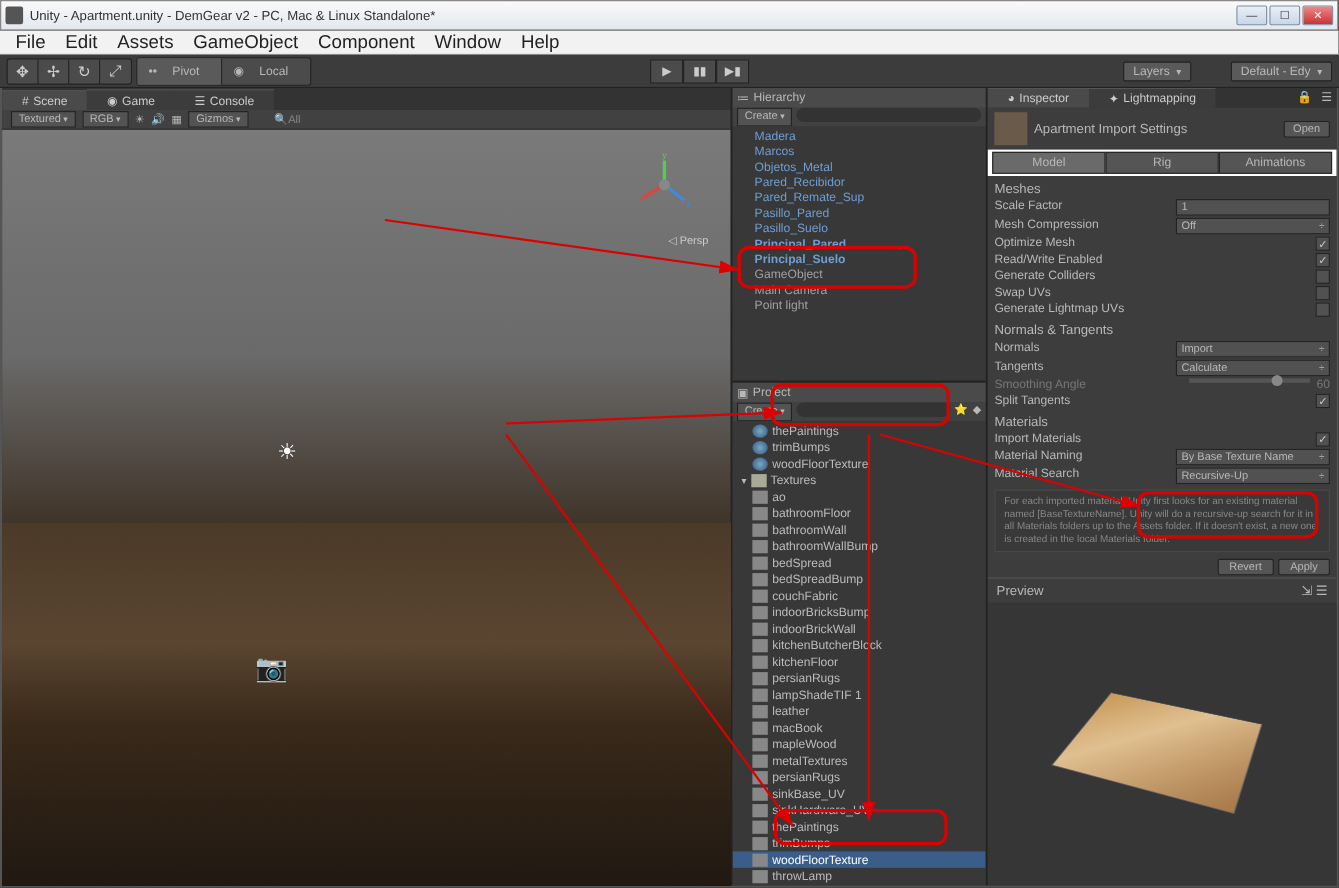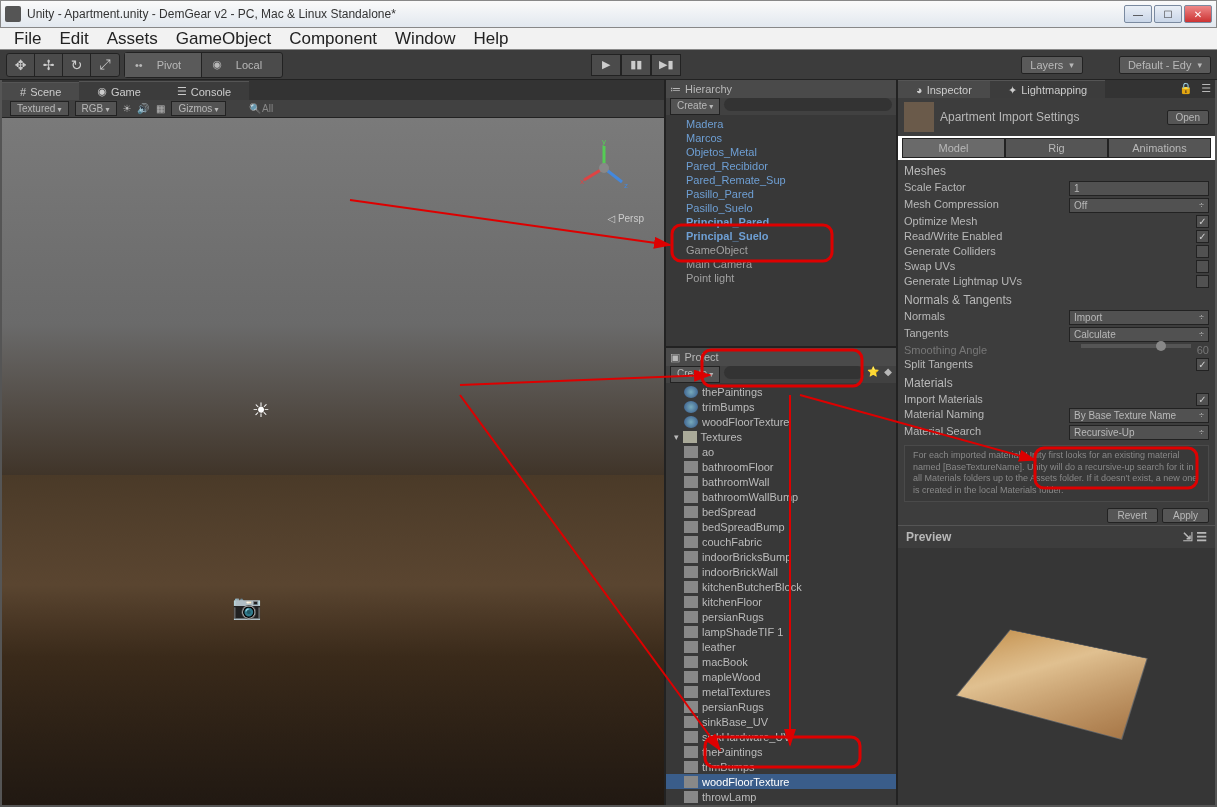--- a/index.html
+++ b/index.html
@@ -91,21 +91,21 @@
 .insp-row .val { width: 140px; background:#515151; padding:1px 4px; font-size:10px; border:1px solid #222; }
 .insp-row .dd-val { width: 140px; background:#515151; padding:1px 4px; font-size:10px; border:1px solid #222; display:flex; justify-content:space-between; }
 .insp-row .dd-val::after { content:"÷"; font-size:9px; }
 .chk { width:13px;height:13px; background:#515151; border:1px solid #222; display:flex;align-items:center;justify-content:center; }
 .chk.on::after { content:"✓"; font-size:10px; color:#ccc; }
 .slider { height:4px; background:#555; width:110px; position:relative; margin-right:6px; }
 .slider::after { content:""; position:absolute; right:25px; top:-3px; width:10px;height:10px; background:#888; border-radius:50%; }
 .insp-help { font-size:9px; color:#888; padding: 4px 8px; line-height:1.3; border:1px solid #4a4a4a; margin:4px 6px; background:#393939; }
 .insp-btns { display:flex; justify-content:flex-end; gap:4px; padding:2px 6px; }
 .mini-btn { background:#555; border:1px solid #222; padding:1px 10px; font-size:10px; border-radius:2px; }
-.preview-h { display:flex; justify-content:space-between; padding:4px 8px; font-size:12px; font-weight:bold; border-top:1px solid #555; }
+.preview-h { display:flex; justify-content:space-between; padding:4px 8px; font-size:12px; font-weight:normal; border-top:1px solid #555; }
 .preview-body { flex:1; background:#363636; display:flex;align-items:center;justify-content:center; }
 .preview-model { width:160px; height:120px; background: linear-gradient(135deg,#c89858,#e0c090 40%,#a87848); border:1px solid #666; transform: perspective(400px) rotateX(50deg) rotateZ(20deg); }
 
 
 .overlay { position:absolute; left:0; top:0; pointer-events:none; }
 
 ::-webkit-scrollbar { width:14px; background:#333; }
 ::-webkit-scrollbar-thumb { background:#555; border:1px solid #222; }
 </style>
 </head>

